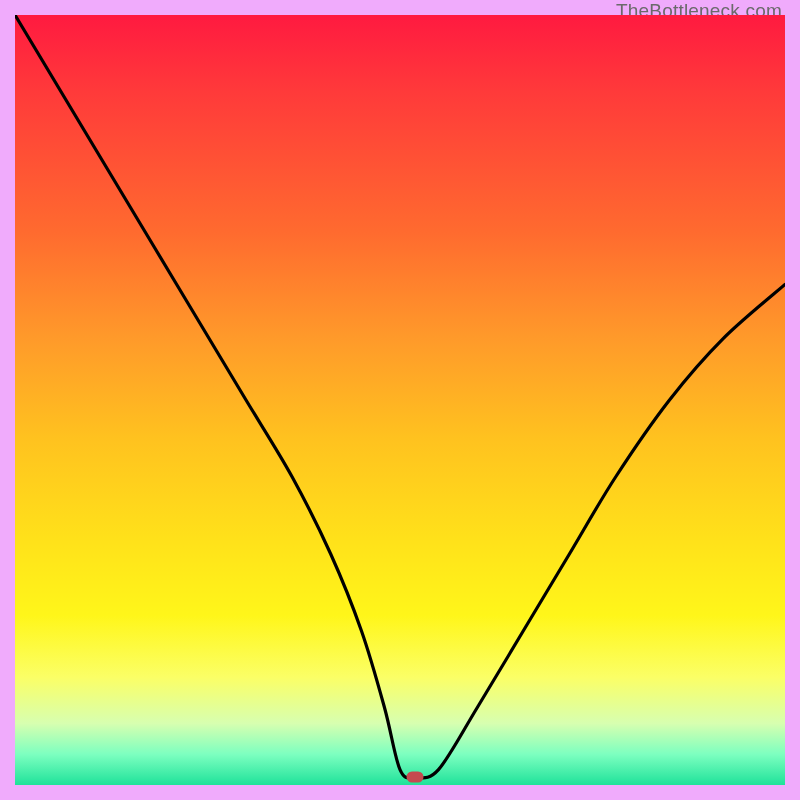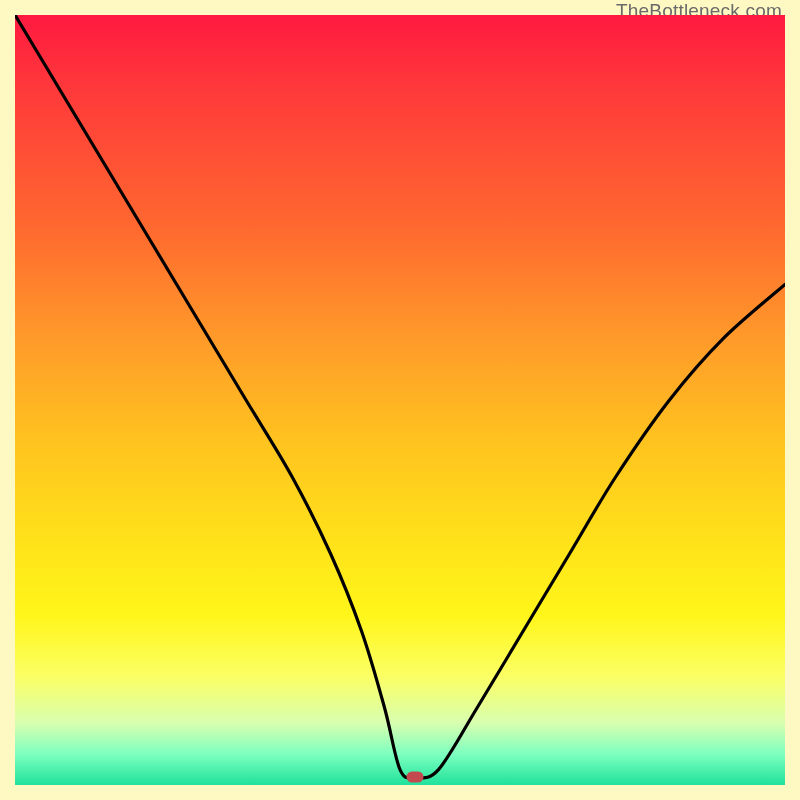--- a/index.html
+++ b/index.html
@@ -9,21 +9,21 @@
     height: 800px;
     background: #000;
     overflow: hidden;
   }
   .frame {
     position: absolute;
     left: 0;
     top: 0;
     width: 800px;
     height: 800px;
-    background: #fef9c3;
+    background: #f0abfc;
   }
   .plot {
     position: absolute;
     left: 15px;
     top: 15px;
     width: 770px;
     height: 770px;
     background: linear-gradient(
       to bottom,
       #ff1a40 0%,

